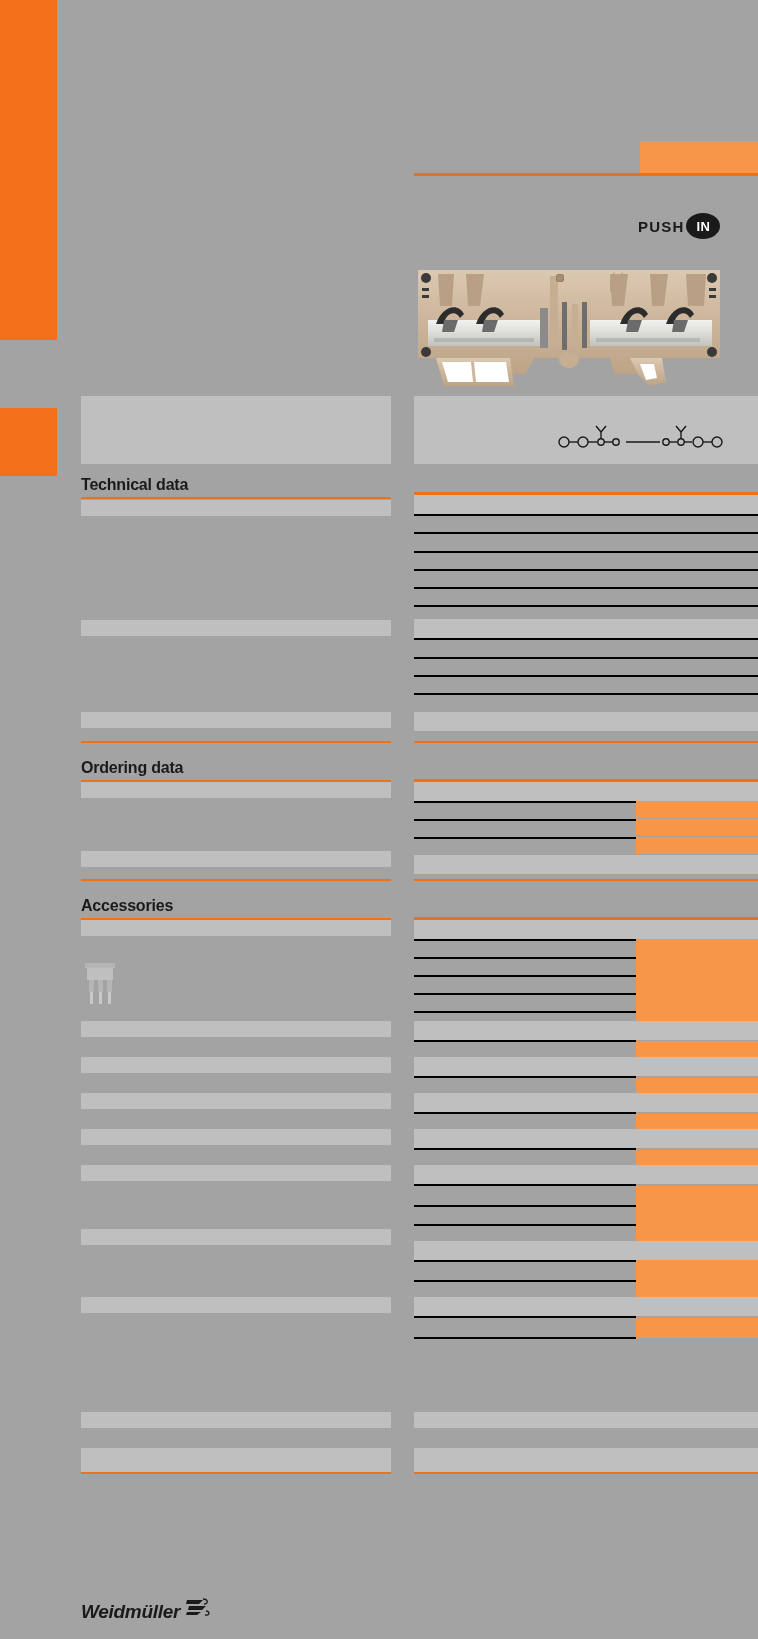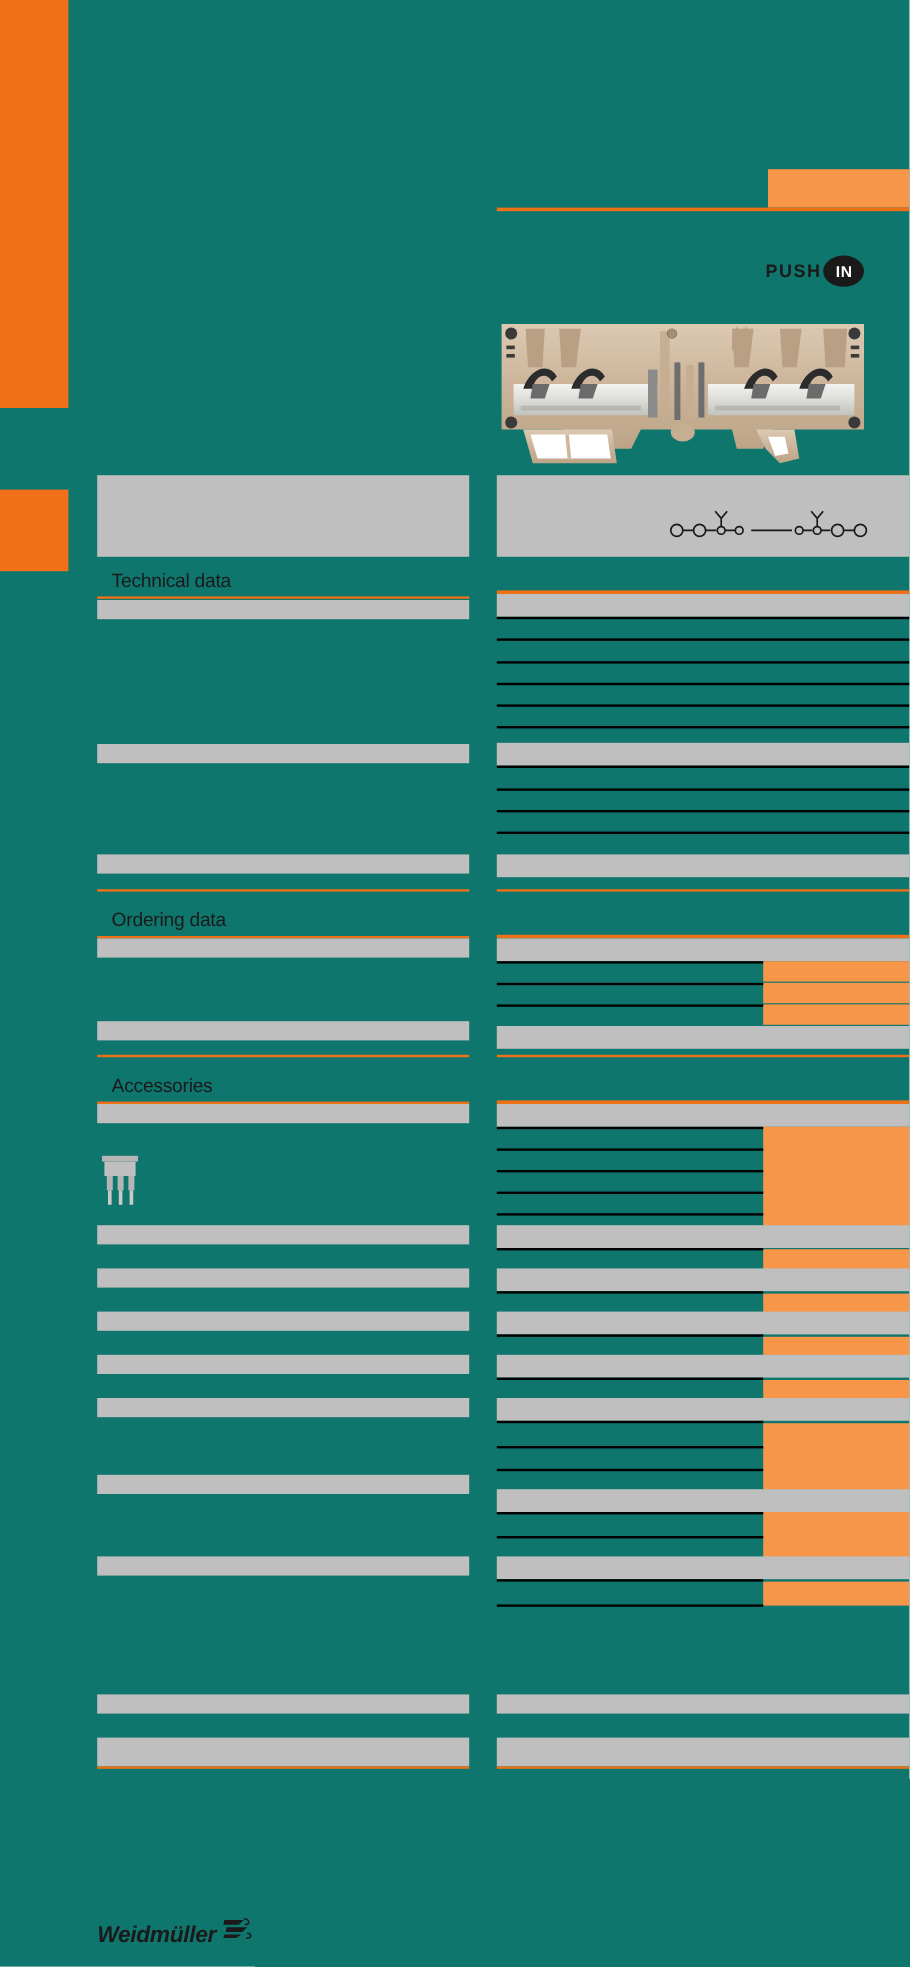--- a/index.html
+++ b/index.html
@@ -7,21 +7,21 @@
     padding: 0;
     background: #ffffff;
   }
   body {
     font-family: "Liberation Sans", sans-serif;
   }
   #page {
     position: relative;
     width: 758px;
     height: 1639px;
-    background: #0f766e;
+    background: #a3a3a3;
     overflow: hidden;
   }
 
   
   .side-tab {
     position: absolute;
     left: 0;
     width: 57px;
     background: #f3701b;
   }
@@ -120,23 +120,23 @@
     position: absolute;
     left: 81px;
     top: 396px;
     width: 310px;
     height: 68px;
   }
 
   
   .section-heading {
     position: absolute;
-    left: 93px;
+    left: 81px;
     font-family: "Liberation Sans", sans-serif;
-    font-weight: normal;
+    font-weight: bold;
     font-size: 16px;
     color: #1a1a1a;
     letter-spacing: -0.2px;
     white-space: nowrap;
   }
   .h-technical { top: 476px; }
   .h-ordering  { top: 759px; text-align: right; }
   .h-accessories { top: 897px; }
 
   

